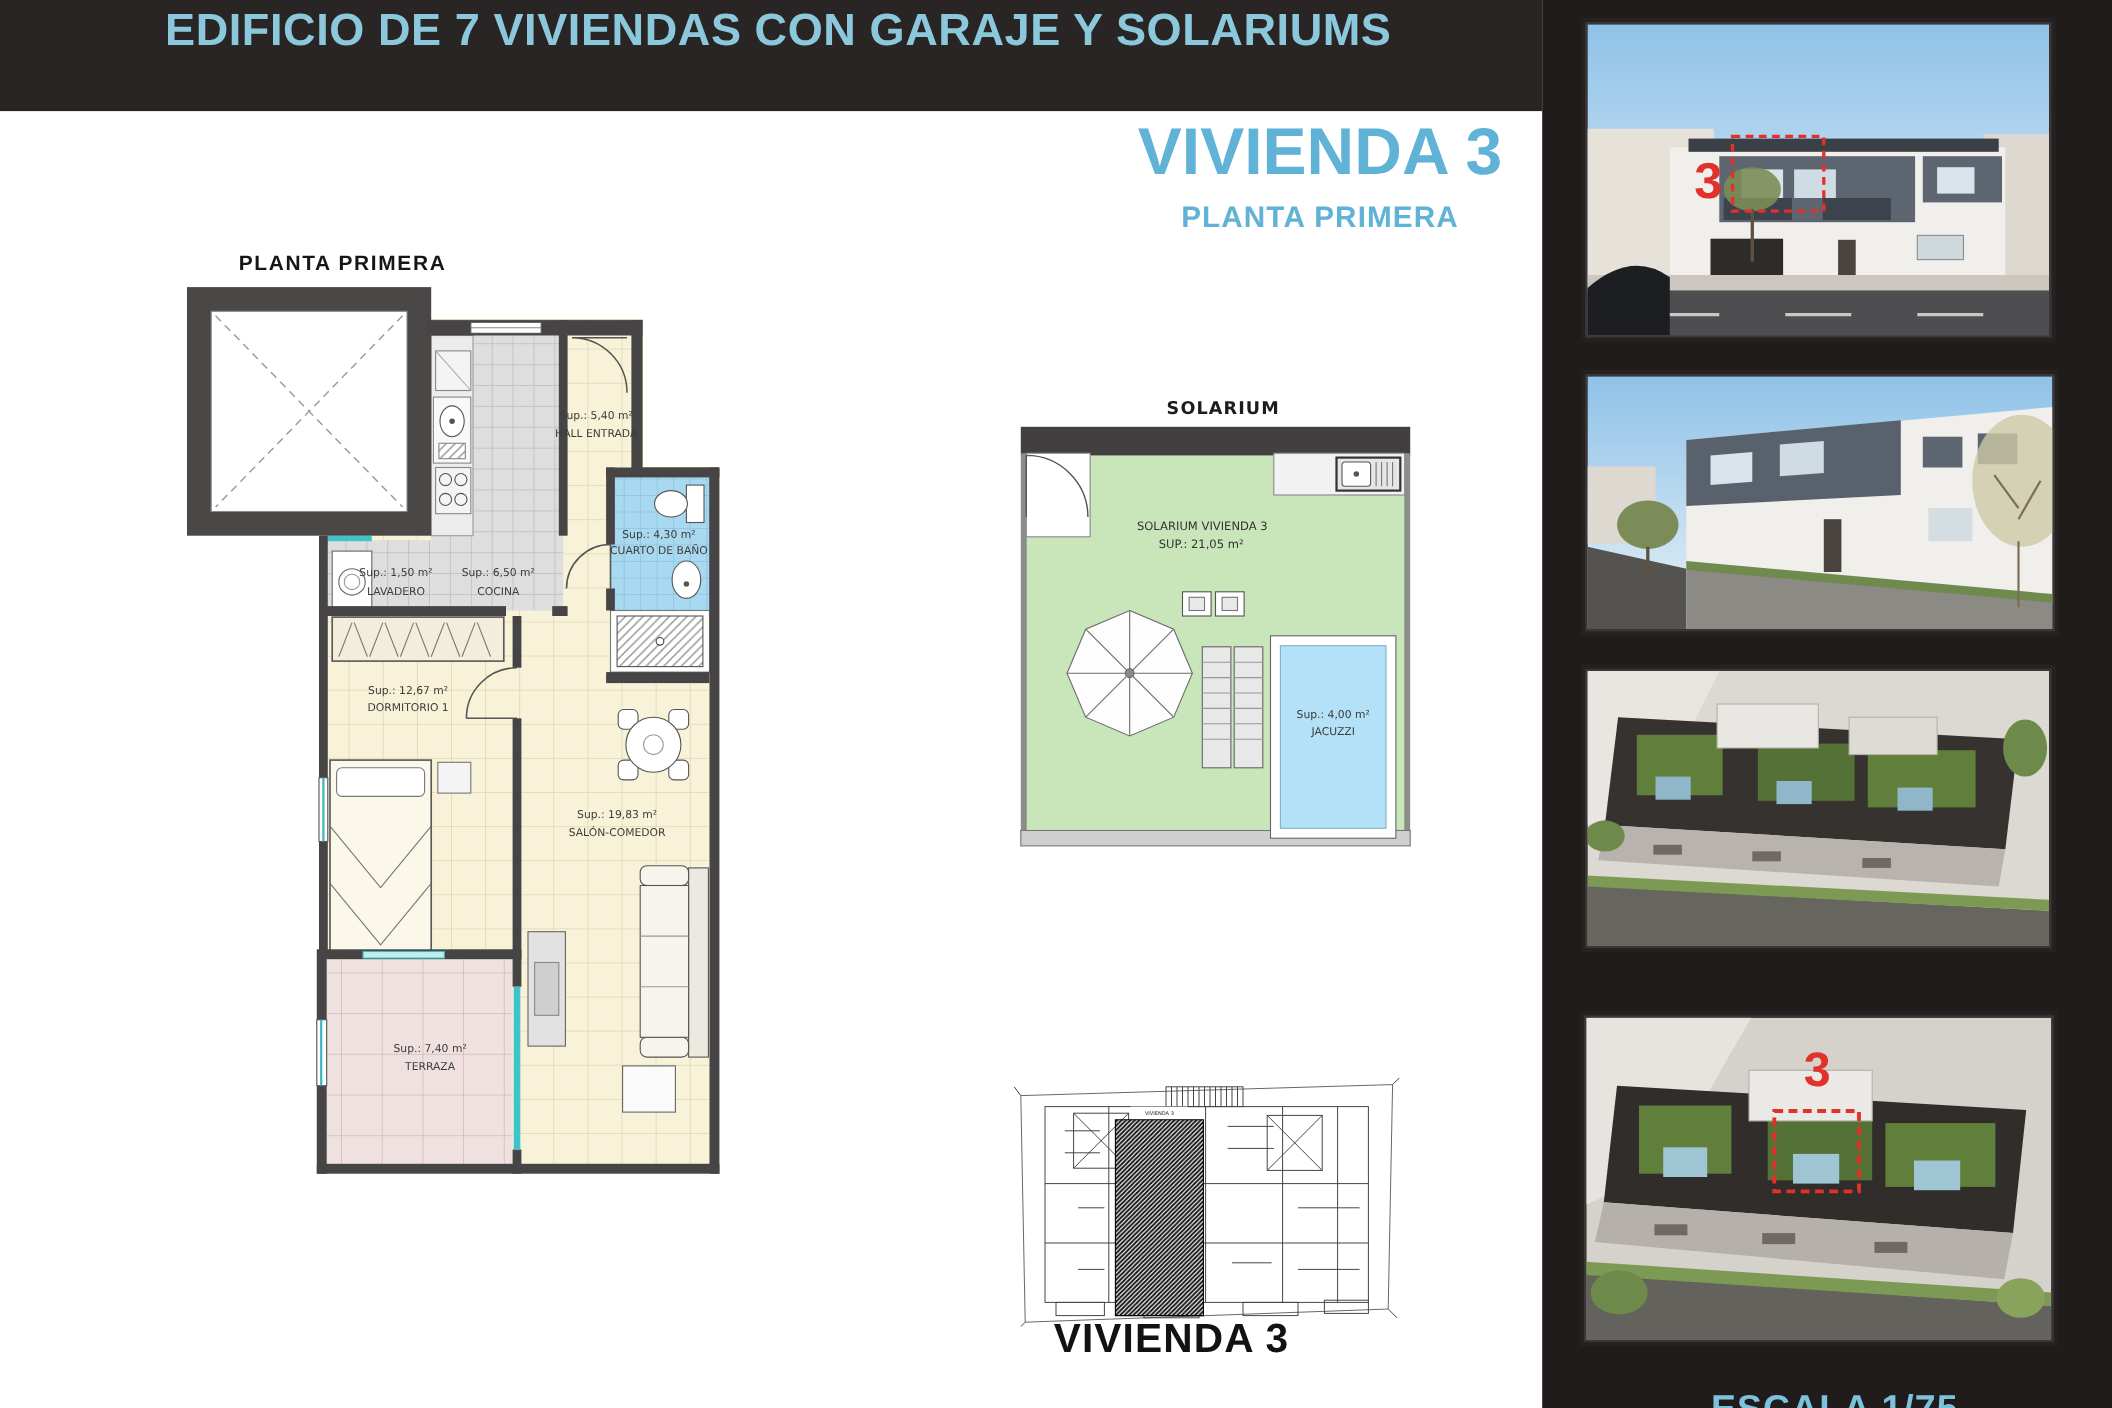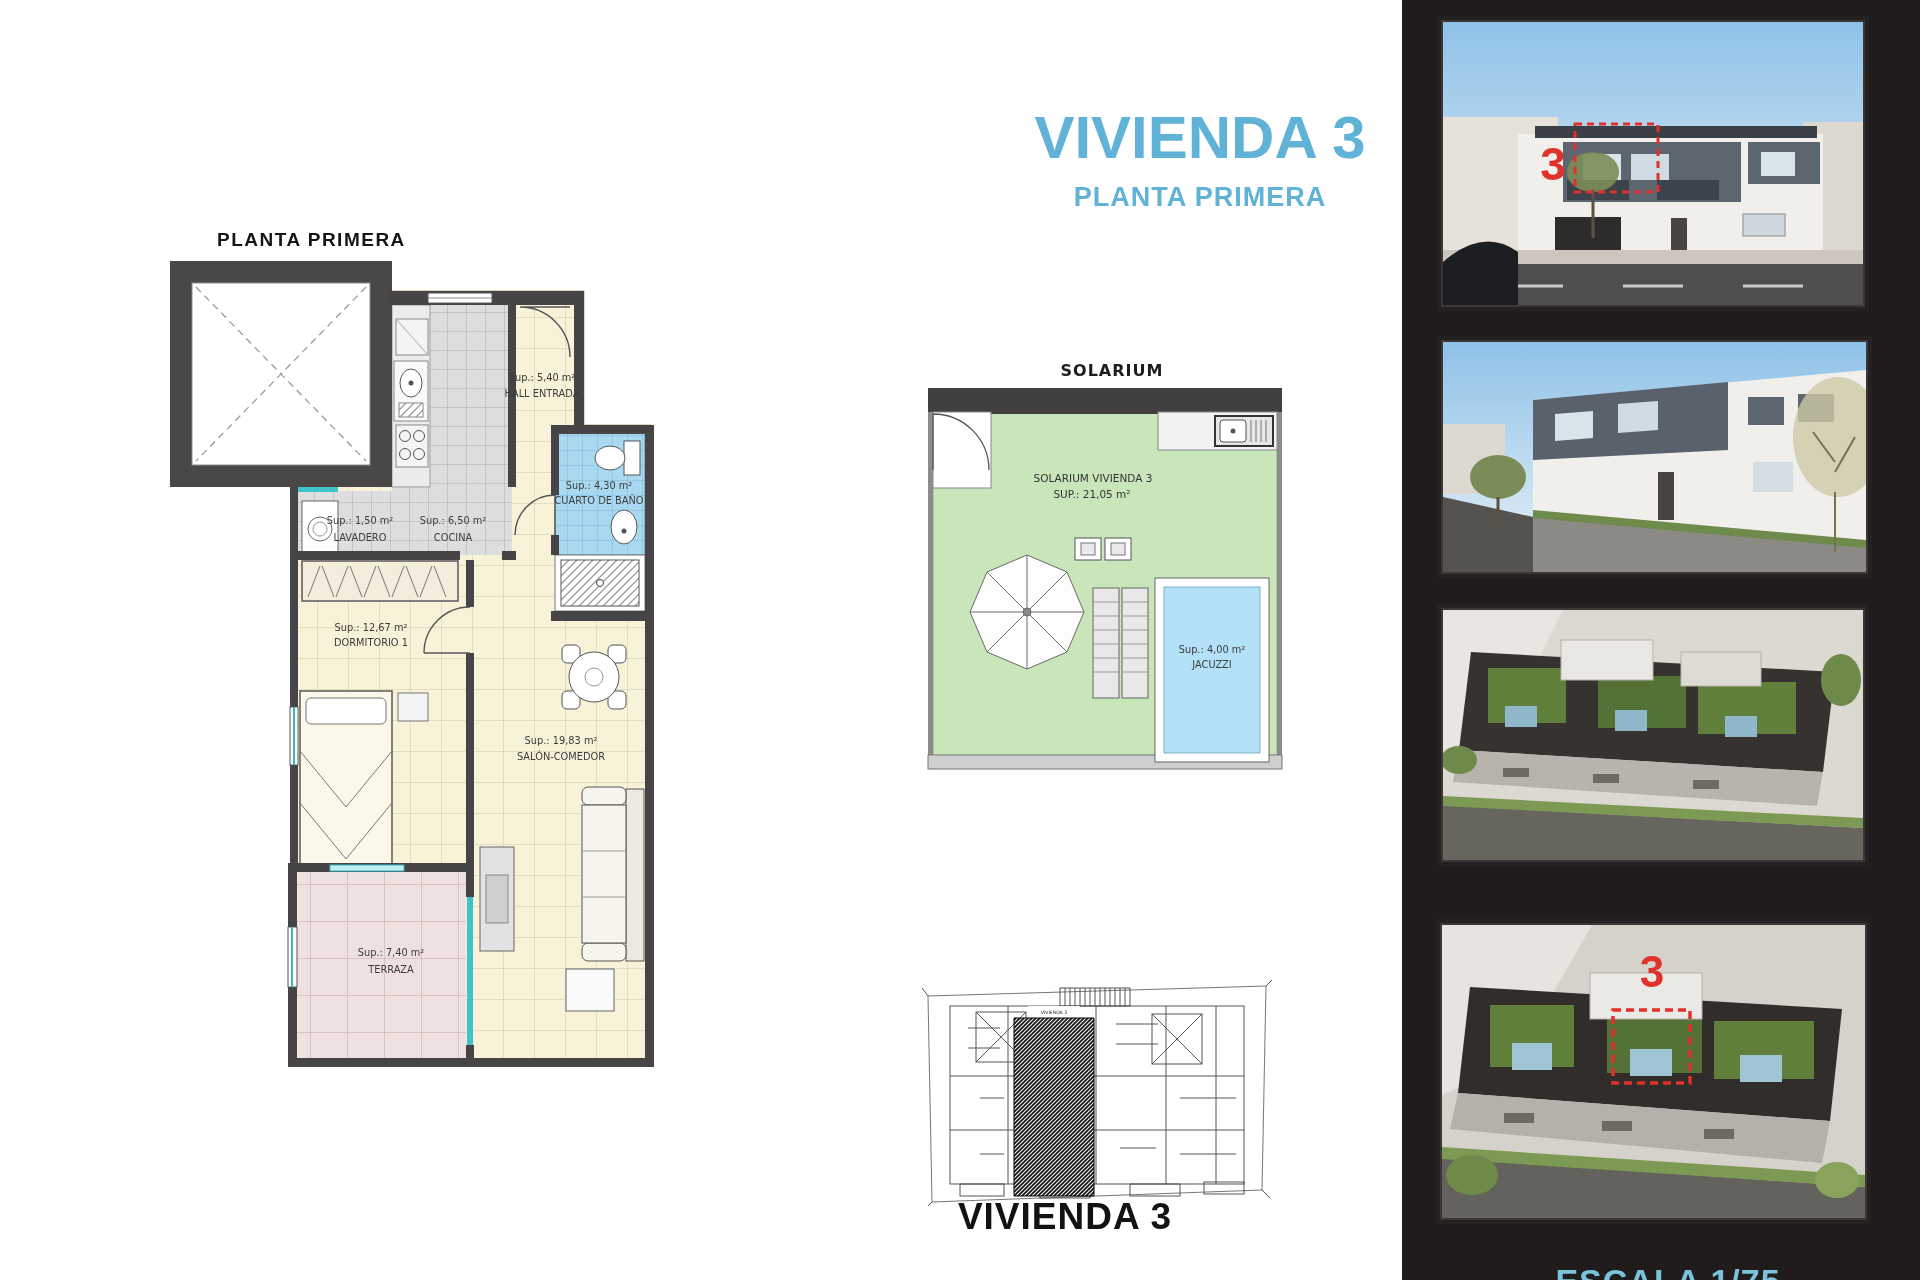--- a/index.html
+++ b/index.html
@@ -58,20 +58,23 @@
         <rect width="4" height="4" fill="#f2f2f2"></rect>
         <path d="M-1 5 L5 -1 M-1 1 L1 -1 M3 5 L5 3" stroke="#141414" stroke-width="1.7"></path>
       </pattern>
       <linearGradient id="sky" x1="0" y1="0" x2="0" y2="1">
         <stop offset="0" stop-color="#8fc2e8"></stop>
           <stop offset="1" stop-color="#e9f2f8"></stop>
       </linearGradient>
     </defs>
   </svg>
 
+  <header class="banner">
+    <h1>EDIFICIO DE 7 VIVIENDAS CON GARAJE Y SOLARIUMS</h1>
+  </header>
 
   <div class="heading">
     <div class="t">VIVIENDA 3</div>
     <div class="s">PLANTA PRIMERA</div>
   </div>
 
   <div class="plan-title">PLANTA PRIMERA</div>
 
   <svg viewBox="0 0 500 815" style="position:absolute;left:162px;top:255px;width:500px;height:815px">
 

